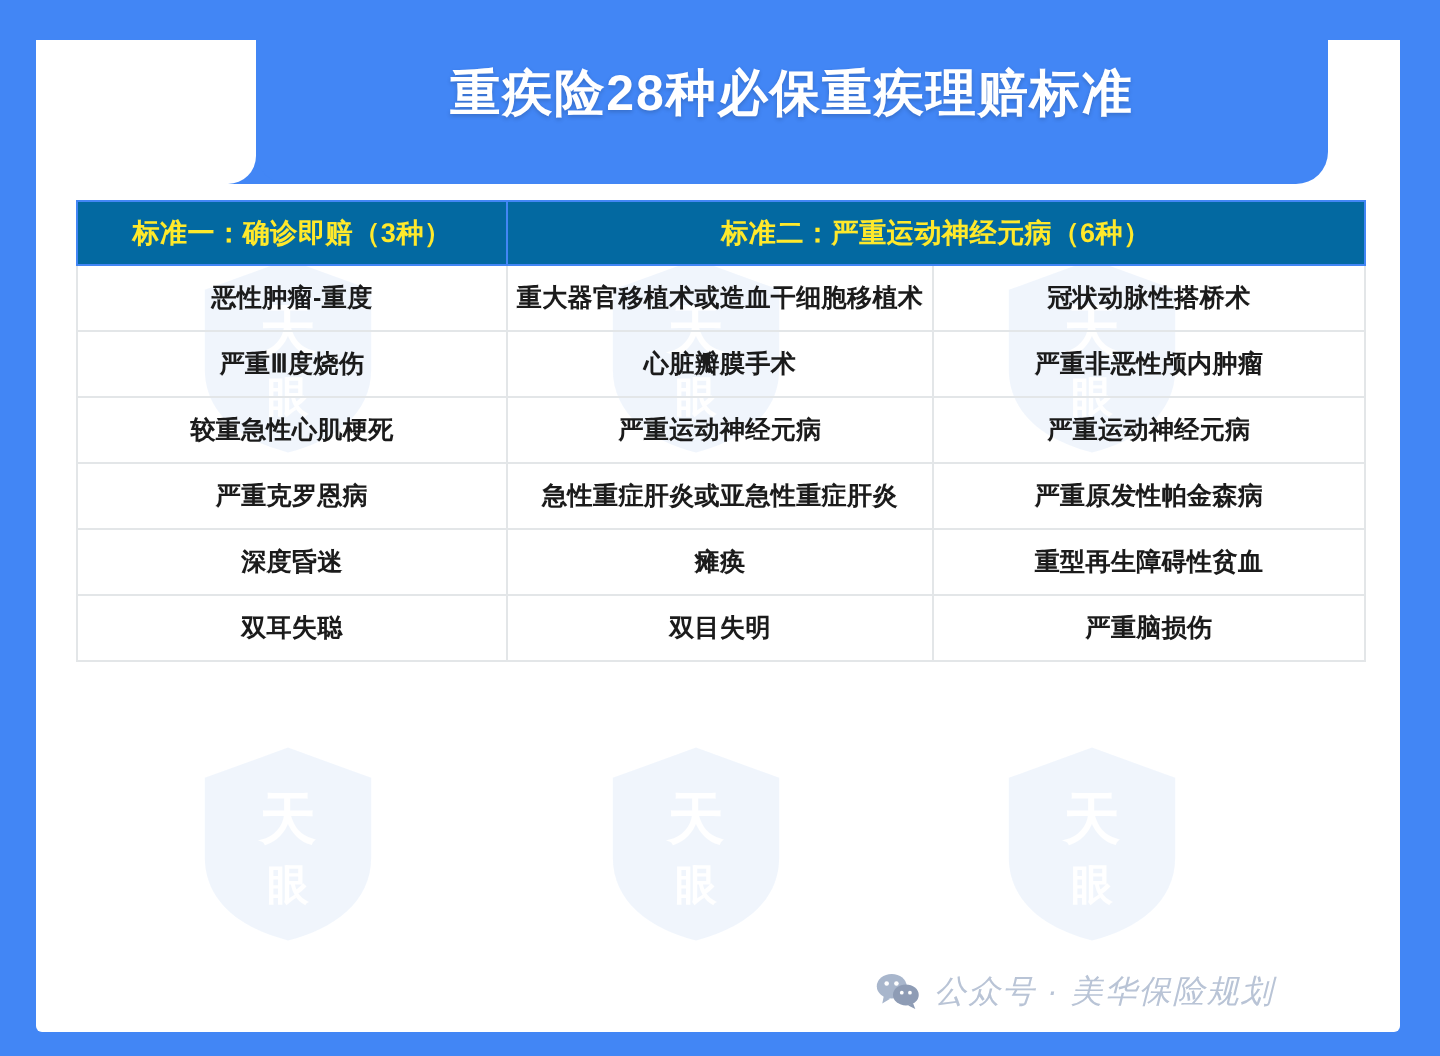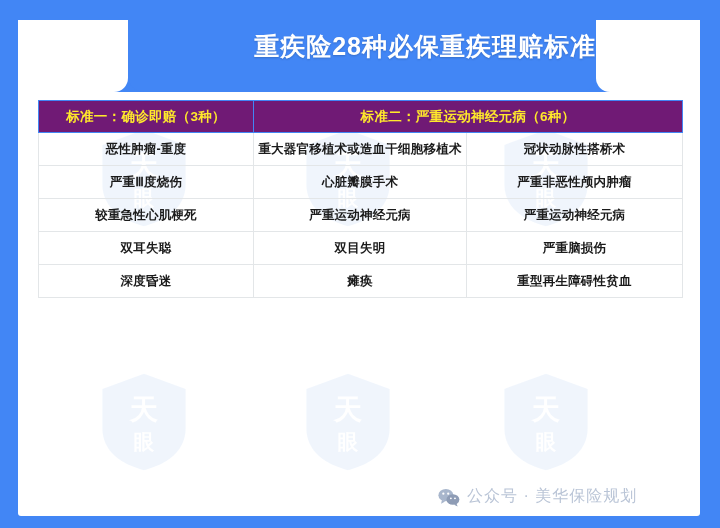--- a/index.html
+++ b/index.html
@@ -48,28 +48,28 @@
     background: #ffffff;
     height: 72px;
   }
   #notch-left  { left: 0px;   width: 110px; border-bottom-right-radius: 14px; }
   #notch-right { right: 0px;  width: 104px; border-bottom-left-radius: 14px; }
 
   #banner-inner {
     position: absolute;
     left: 110px;
     top: 0;
-    width: 468px;
+    width: 536px;
     height: 92px;
     background: #4286f5;
     border-bottom-left-radius: 16px;
     border-bottom-right-radius: 16px;
     display: flex;
     align-items: center;
-    justify-content: flex-end;
+    justify-content: center;
   }
 
   #banner-title {
     color: #ffffff;
     font-size: 25px;
     font-weight: bold;
     letter-spacing: 1px;
     text-shadow: 0 1px 2px rgba(0,0,0,0.18);
     white-space: nowrap;
   }
@@ -108,41 +108,42 @@
     height: 33px;
     font-size: 12.5px;
     font-weight: bold;
     color: #1b1b1b;
     letter-spacing: 0.2px;
     white-space: nowrap;
     background: transparent;
   }
 
   td.hdr {
-    background: #701a75;
+    background: #0369a1;
     color: #ffe92b;
     border: 1px solid #4286f5;
     font-size: 13.5px;
     height: 32px;
     font-weight: bold;
     letter-spacing: 0.3px;
   }
 
   
   #footer {
     position: absolute;
     left: 438px;
     top: 486px;
     display: flex;
-    align-items: flex-end;
+    align-items: flex-start;
     gap: 7px;
     color: #b9c4d6;
     font-size: 16px;
     letter-spacing: 1px;
     white-space: nowrap;
+    font-style: italic;
   }
   #wechat-icon { width: 22px; height: 19px; display: block; flex: none; }
 </style>
 </head>
 <body>
 
 <div id="page">
 
   <div id="card"></div>
 
@@ -221,28 +222,33 @@
           <td>严重非恶性颅内肿瘤</td>
         </tr>
 
 
         <tr>
           <td>较重急性心肌梗死</td>
           <td>严重运动神经元病</td>
           <td>严重运动神经元病</td>
         </tr>
         <tr>
+          <td>严重克罗恩病</td>
+          <td>急性重症肝炎或亚急性重症肝炎</td>
+          <td>严重原发性帕金森病</td>
+        </tr>
+        <tr>
+          <td>深度昏迷</td>
+          <td>瘫痪</td>
+          <td>重型再生障碍性贫血</td>
+        </tr>
+        <tr>
           <td>双耳失聪</td>
           <td>双目失明</td>
           <td>严重脑损伤</td>
-        </tr>
-        <tr>
-          <td>深度昏迷</td>
-          <td>瘫痪</td>
-          <td>重型再生障碍性贫血</td>
         </tr>
       </tbody>
     </table>
   </div>
 
   <div id="footer">
     <svg id="wechat-icon" viewBox="0 0 28 24">
       <ellipse cx="10" cy="9" rx="9.5" ry="7.8" fill="#a8b6cc"></ellipse>
       <path d="M5 15 L4 20 L9 17 Z" fill="#a8b6cc"></path>
       <circle cx="6.8" cy="7.2" r="1.45" fill="#ffffff"></circle>

